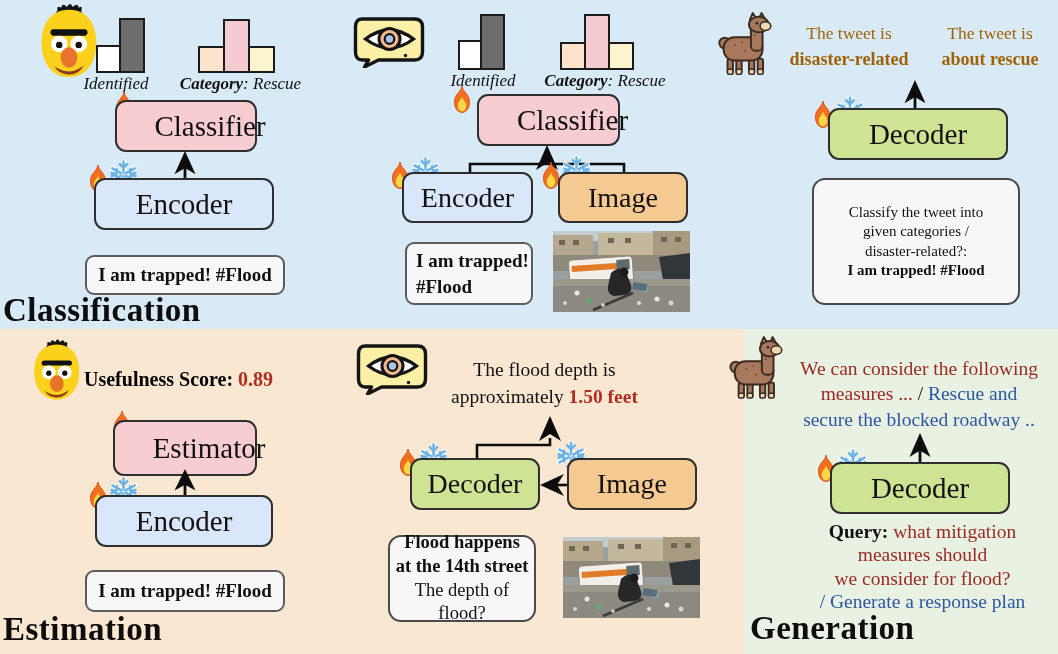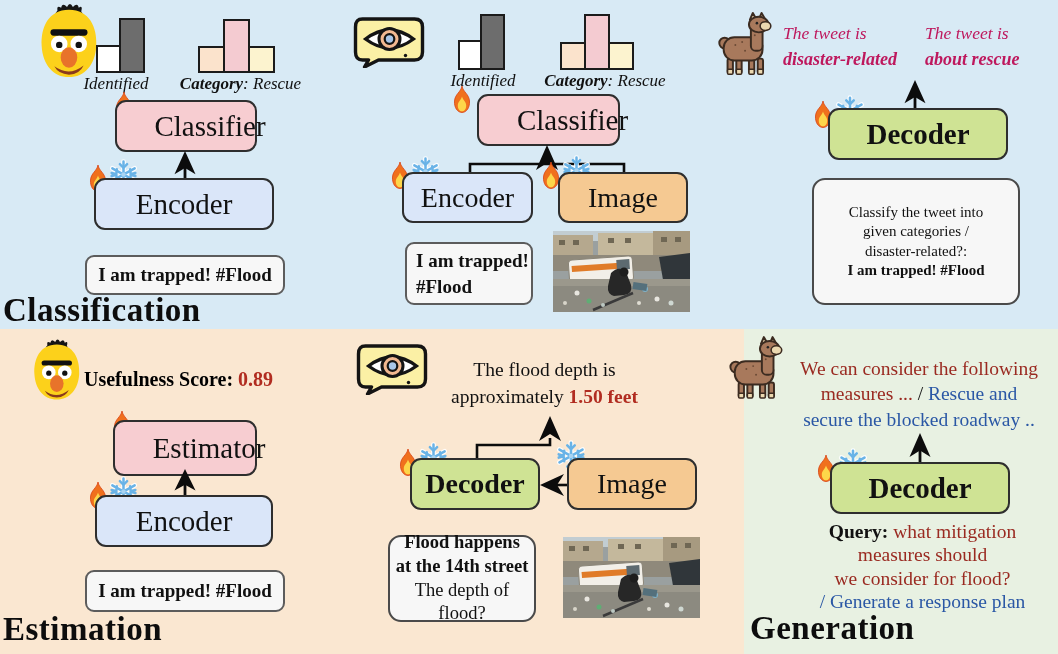--- a/index.html
+++ b/index.html
@@ -8,32 +8,32 @@
   .bg{position:absolute;}
   .bg-classification{left:0;top:0;width:1058px;height:329px;background:#d8eaf5;}
   .bg-estimation{left:0;top:329px;width:744px;height:325px;background:#fae7d1;}
   .bg-generation{left:744px;top:329px;width:314px;height:325px;background:#e8f1e2;}
 
   .box{position:absolute;box-sizing:border-box;border:2.5px solid #2e2e2e;border-radius:11px;
        display:flex;align-items:center;justify-content:center;font-size:29px;color:#111;}
   .box.pink{background:#f7cdd1;padding-left:48px;}
   .box.blue{background:#dae6f9;}
   .box.orange{background:#f5c992;}
-  .box.green{background:#cfe394;font-weight:bold;}
+  .box.green{background:#cfe394;}
 
   .tweetbox{position:absolute;box-sizing:border-box;background:#f7f7f7;border:2.5px solid #5c5c5c;
             border-radius:9px;font-weight:bold;font-size:19px;color:#111;
             display:flex;align-items:center;justify-content:center;}
   .promptbox{position:absolute;box-sizing:border-box;background:#f7f7f7;border:2.5px solid #4a4a4a;
              border-radius:13px;font-size:15px;color:#111;text-align:center;
              display:flex;flex-direction:column;align-items:center;justify-content:center;line-height:1.3;}
 
   .sec-label{position:absolute;font-weight:bold;font-size:33px;color:#0d0d0d;letter-spacing:.5px;}
   .chart-label{position:absolute;font-style:italic;font-size:17px;color:#111;text-align:center;}
-  .ital-out{position:absolute;font-style:italic;font-size:17.5px;color:#be185d;line-height:1.5;}
+  .ital-out{position:absolute;font-size:17.5px;color:#a16207;text-align:center;line-height:1.5;}
   .ital-out .b{font-weight:bold;font-size:18px;}
 
   .minibar{position:absolute;box-sizing:border-box;border:2px solid #1b1b1b;}
   .icon{position:absolute;}
   .outtext{position:absolute;font-size:19.5px;color:#111;text-align:center;line-height:1.4;}
   .red{color:#9a2a21;}
   .val-red{color:#b12c20;font-weight:bold;}
   .blue-t{color:#2a57a5;}
   .bold{font-weight:bold;margin-top:39px;}
   svg.conn{position:absolute;overflow:visible;}

